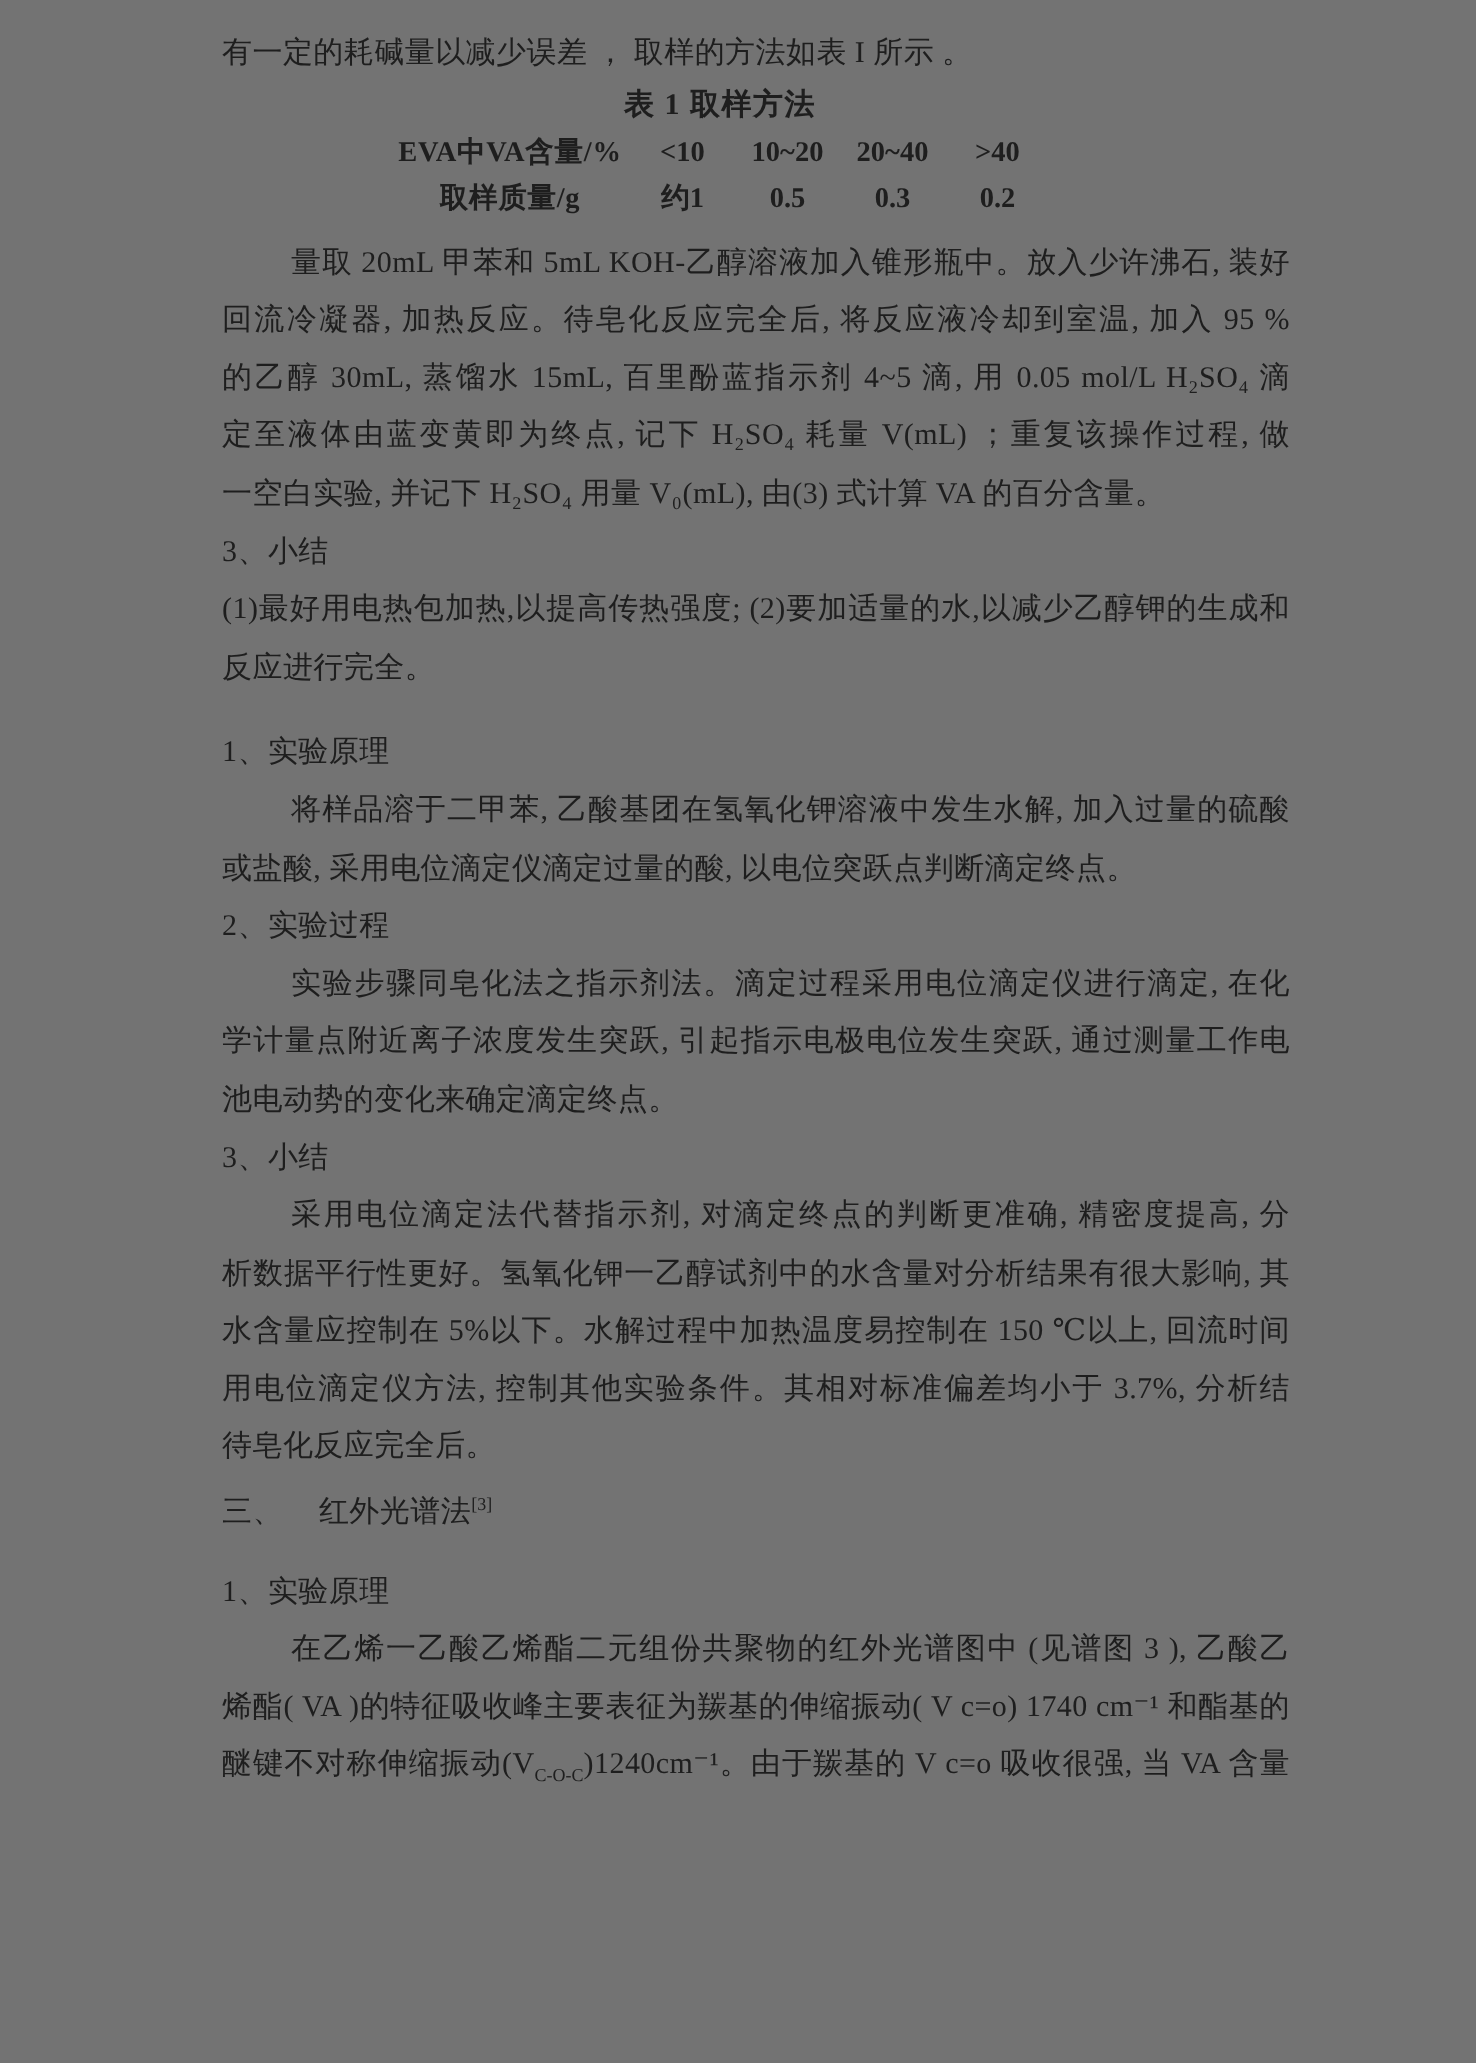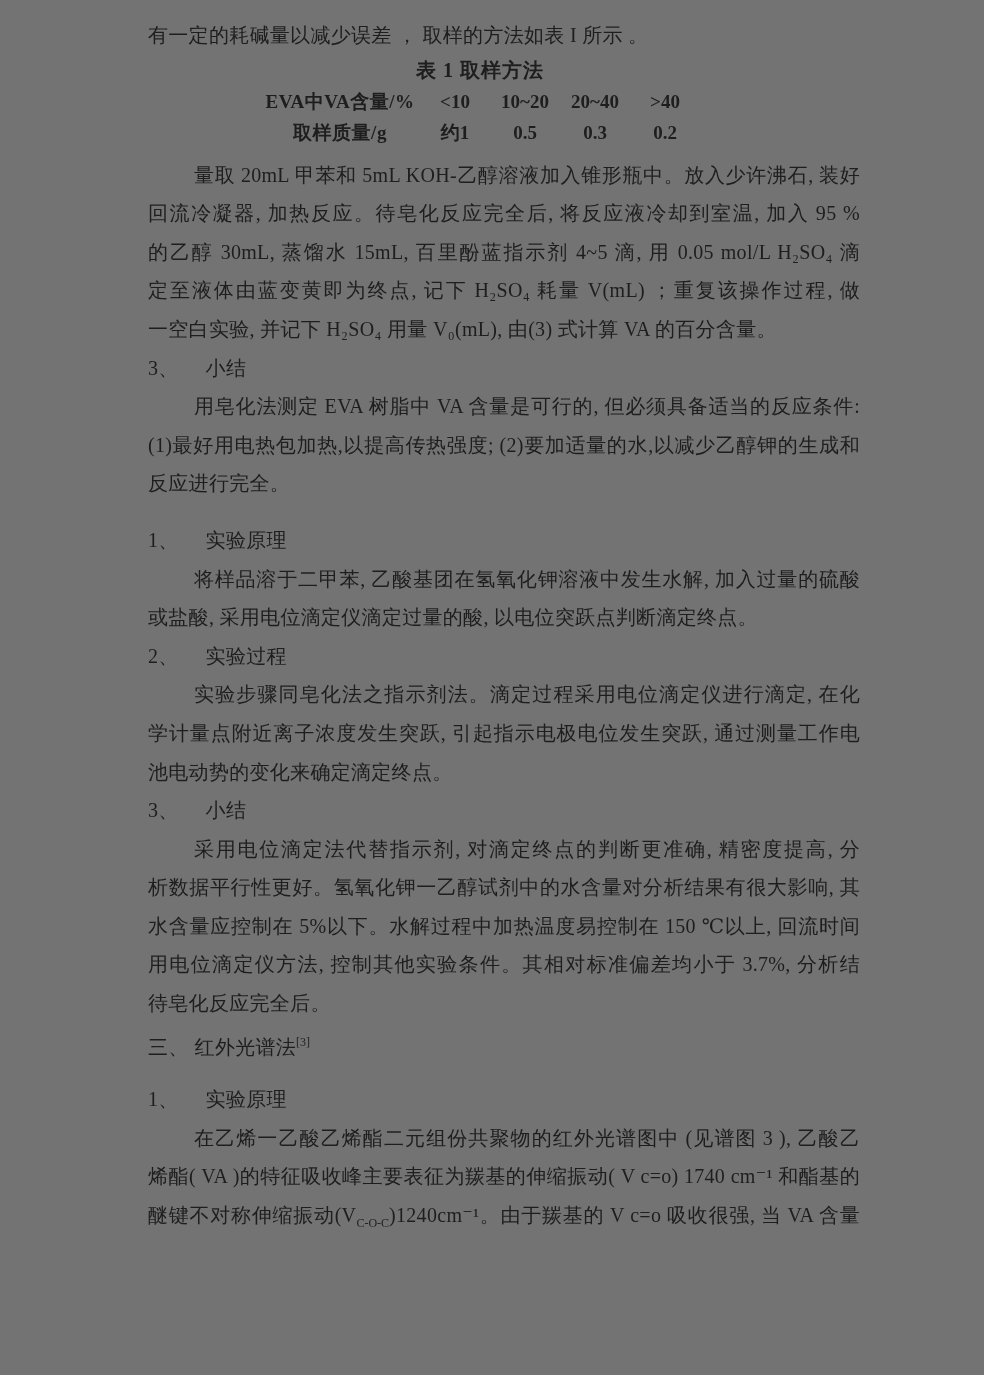--- a/index.html
+++ b/index.html
@@ -25,23 +25,23 @@
   .full {
     text-align: justify;
     text-align-last: justify;
   }
   .indent { text-indent: 46px; }
   .mt8  { margin-top: 8px; }
   .mt7  { margin-top: 7px; }
   .mt18 { margin-top: 18px; }
   .mt5  { margin-top: 5px; }
   .mt14 { margin-top: 14px; }
-  .h-label-lg { margin-left: 27px; }
+  .h-label-lg { }
   .h-label-md { margin-left: 19px; }
-  .h-label-sm { margin-left: 6px; }
+  .h-label-sm { margin-left: 24px; }
   sup.cite {
     font-size: 12px;
     letter-spacing: 0;
     vertical-align: super;
     line-height: 0;
   }
   sub.formula {
     font-size: 12px;
     letter-spacing: 0;
     vertical-align: sub;
@@ -97,21 +97,20 @@
   <div class="line full indent mt8">量取 20mL 甲苯和 5mL KOH-乙醇溶液加入锥形瓶中。放入少许沸石, 装好</div>
   <div class="line full">回流冷凝器, 加热反应。待皂化反应完全后, 将反应液冷却到室温, 加入 95 %</div>
   <div class="line full">的乙醇 30mL, 蒸馏水 15mL, 百里酚蓝指示剂 4~5 滴, 用 0.05 mol/L H₂SO₄ 滴</div>
   <div class="line full">定至液体由蓝变黄即为终点, 记下 H₂SO₄ 耗量 V(mL) ；重复该操作过程,  做</div>
   <div class="line">一空白实验, 并记下 H₂SO₄ 用量 V₀(mL), 由(3) 式计算 VA 的百分含量。</div>
 
   <div class="line">
     <span>3、</span><span class="h-label-lg">小结</span>
   </div>
 
-  <div class="line full indent">用皂化法测定 EVA 树脂中 VA 含量是可行的, 但必须具备适当的反应条件:</div>
   <div class="line full">(1)最好用电热包加热,以提高传热强度; (2)要加适量的水,以减少乙醇钾的生成和</div>
   <div class="line">反应进行完全。</div>
 
 
   <div class="line mt18">
     <span>1、</span><span class="h-label-lg">实验原理</span>
   </div>
 
   <div class="line full indent">将样品溶于二甲苯, 乙酸基团在氢氧化钾溶液中发生水解, 加入过量的硫酸</div>
   <div class="line">或盐酸, 采用电位滴定仪滴定过量的酸, 以电位突跃点判断滴定终点。</div>

